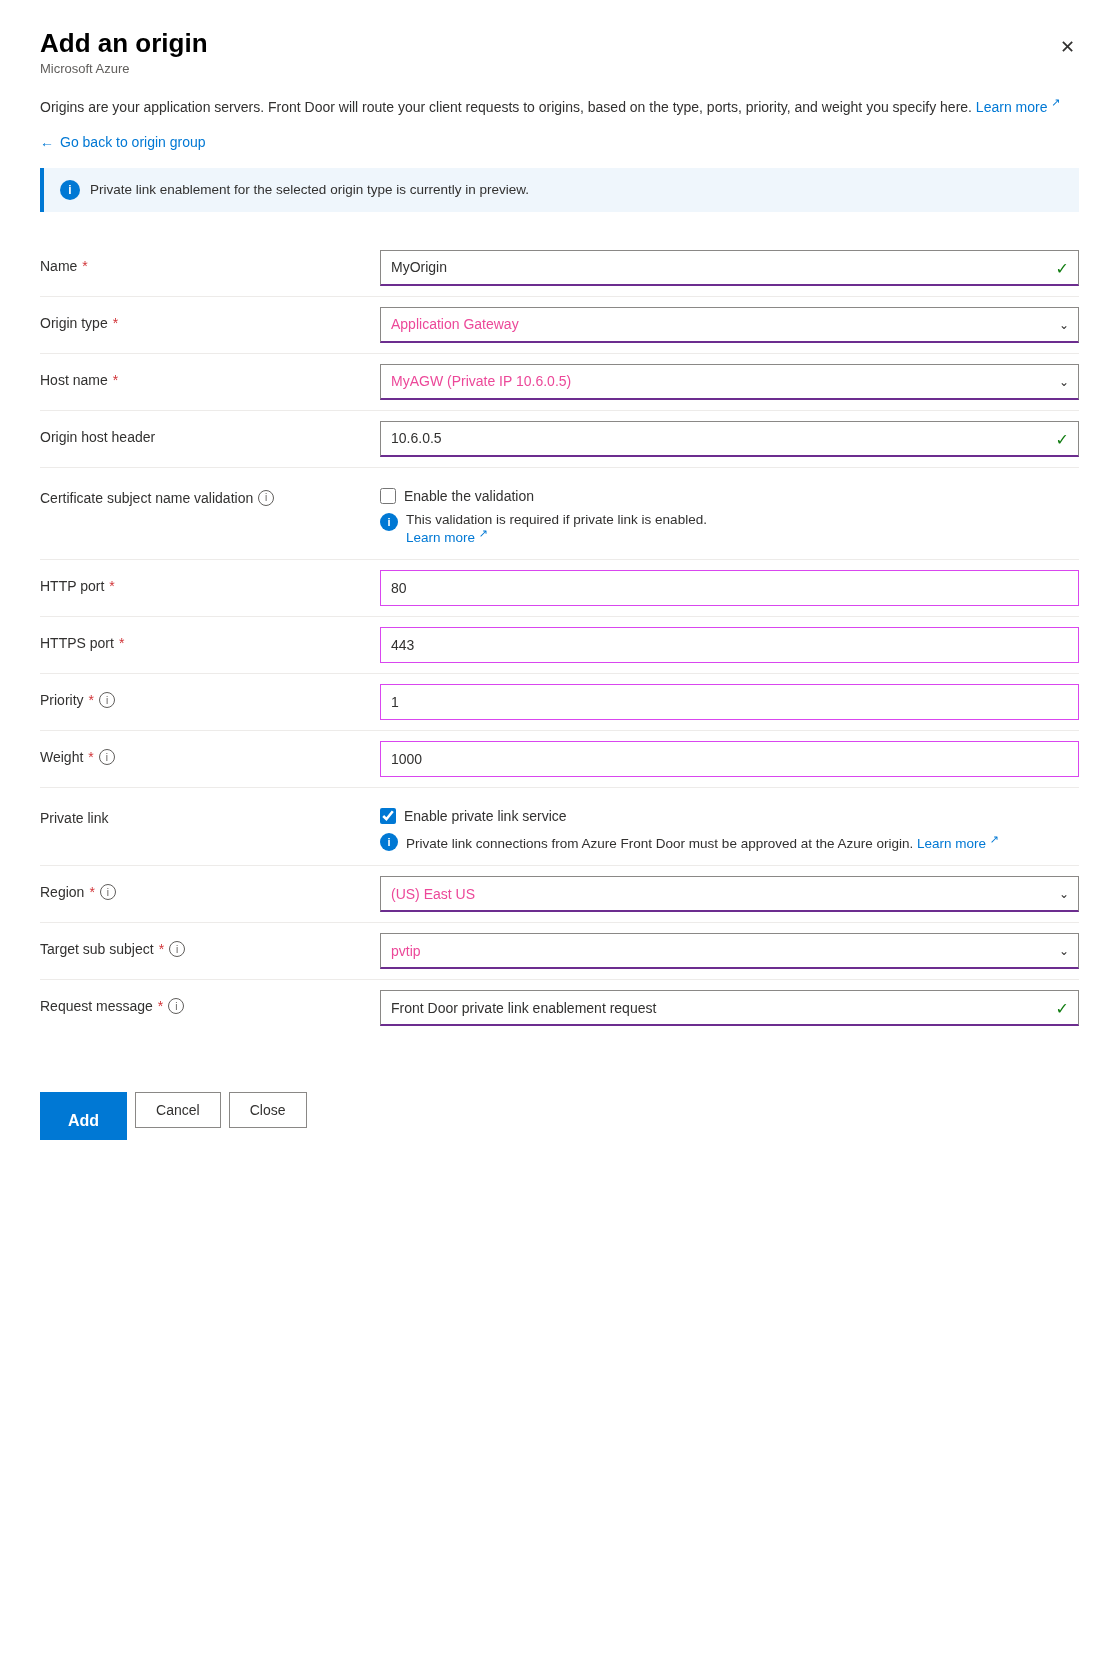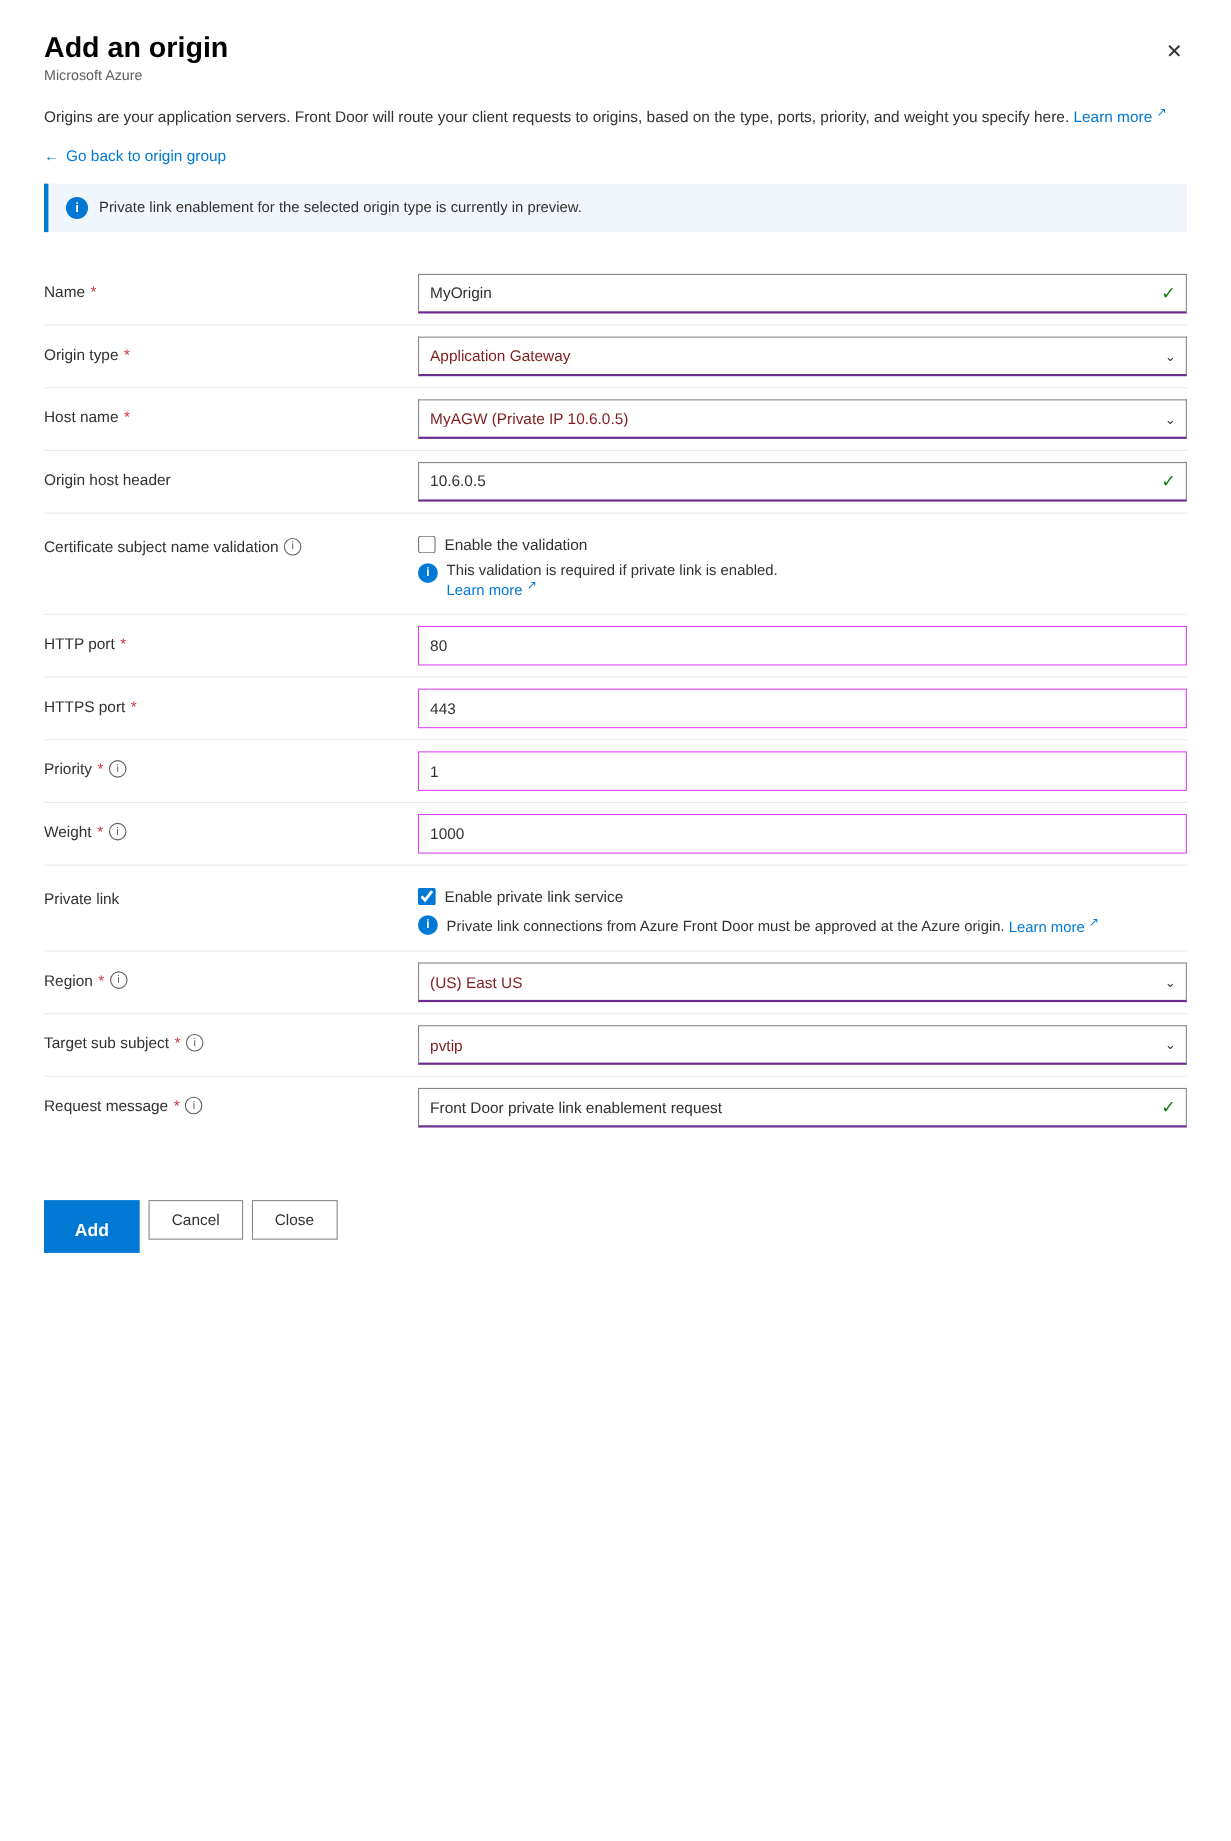--- a/index.html
+++ b/index.html
@@ -153,21 +153,21 @@
     }
     .dropdown-wrapper {
       position: relative;
     }
     .dropdown-wrapper select {
       appearance: none;
       -webkit-appearance: none;
       border: 1px solid #8a8886;
       padding: 6px 32px 6px 10px;
       font-size: 14px;
-      color: #7f1d1d;
+      color: #ec4899;
       width: 100%;
       height: 36px;
       background: #fff;
       cursor: pointer;
       outline: none;
       border-bottom: 2px solid #6c2d8f;
     }
     .dropdown-arrow {
       position: absolute;
       right: 10px;

